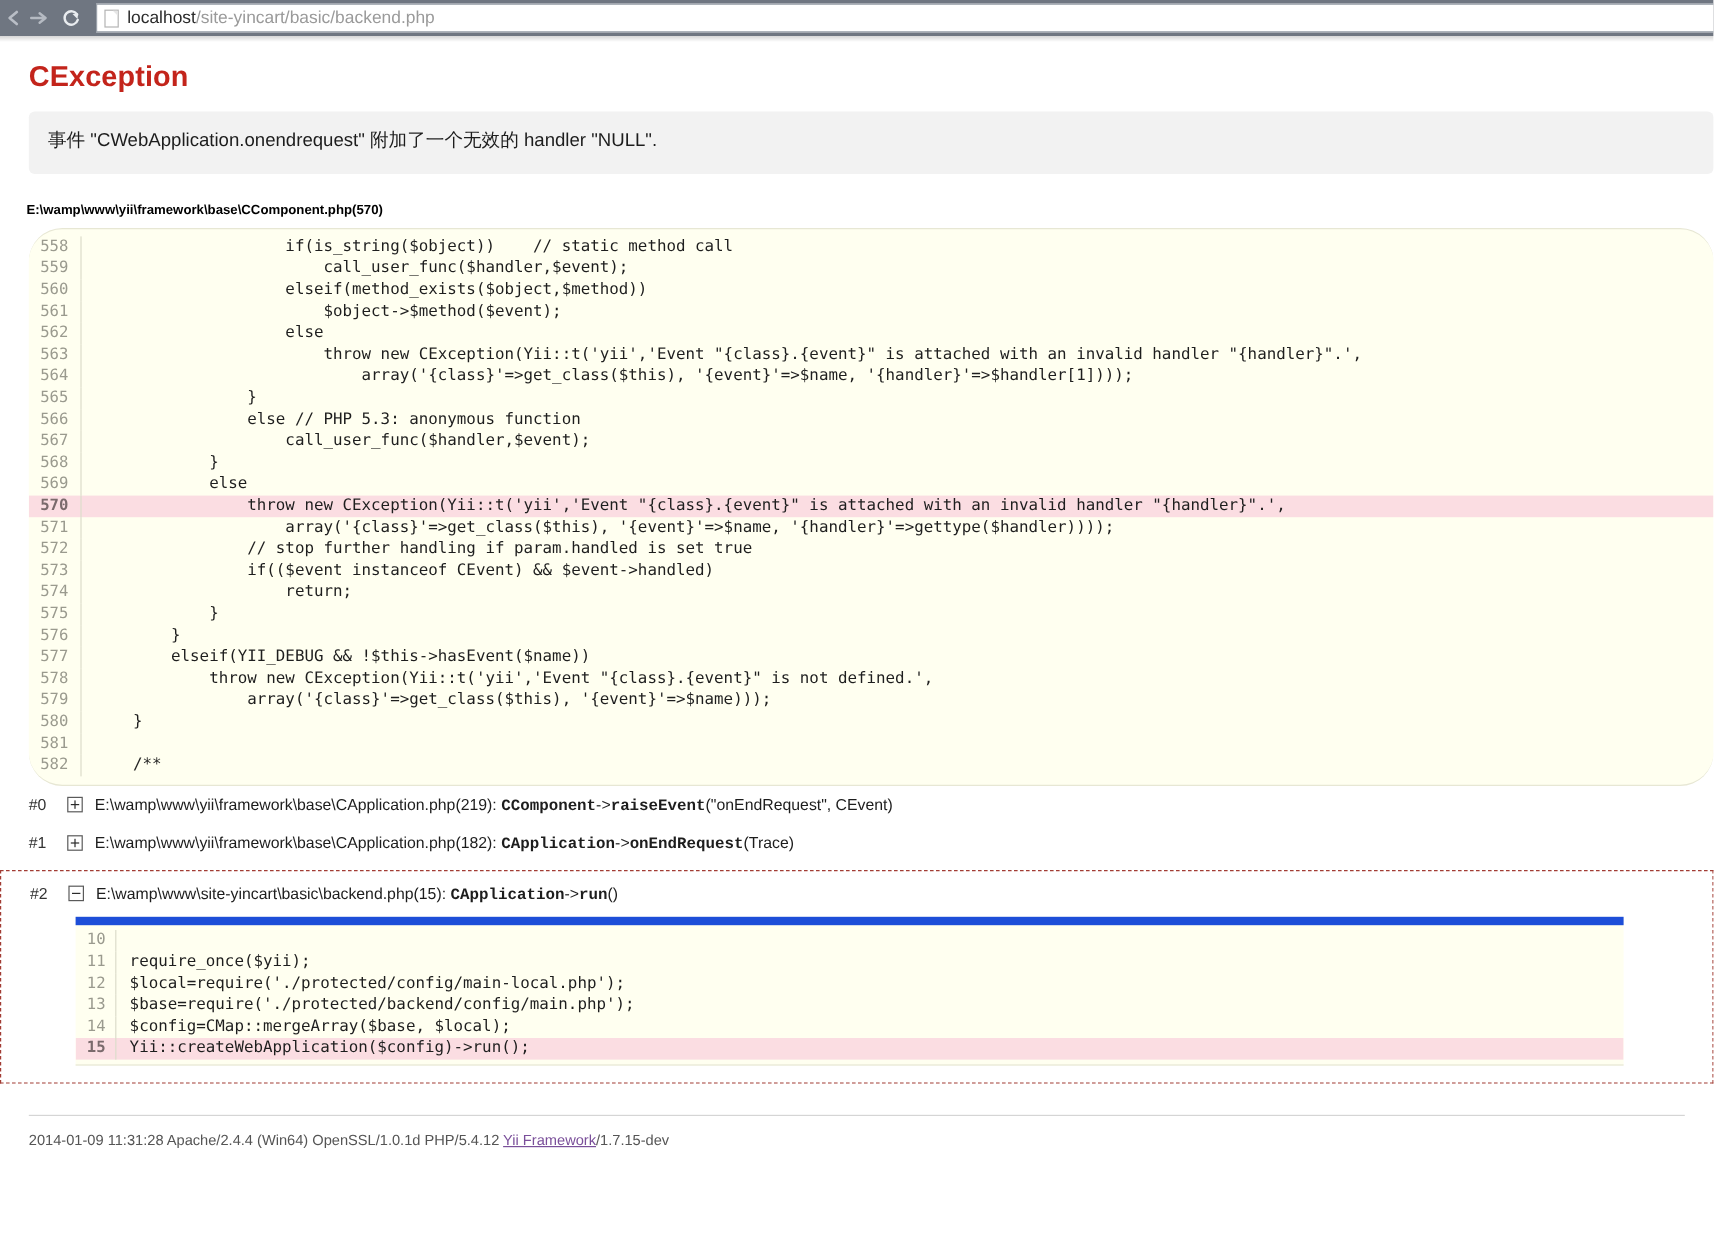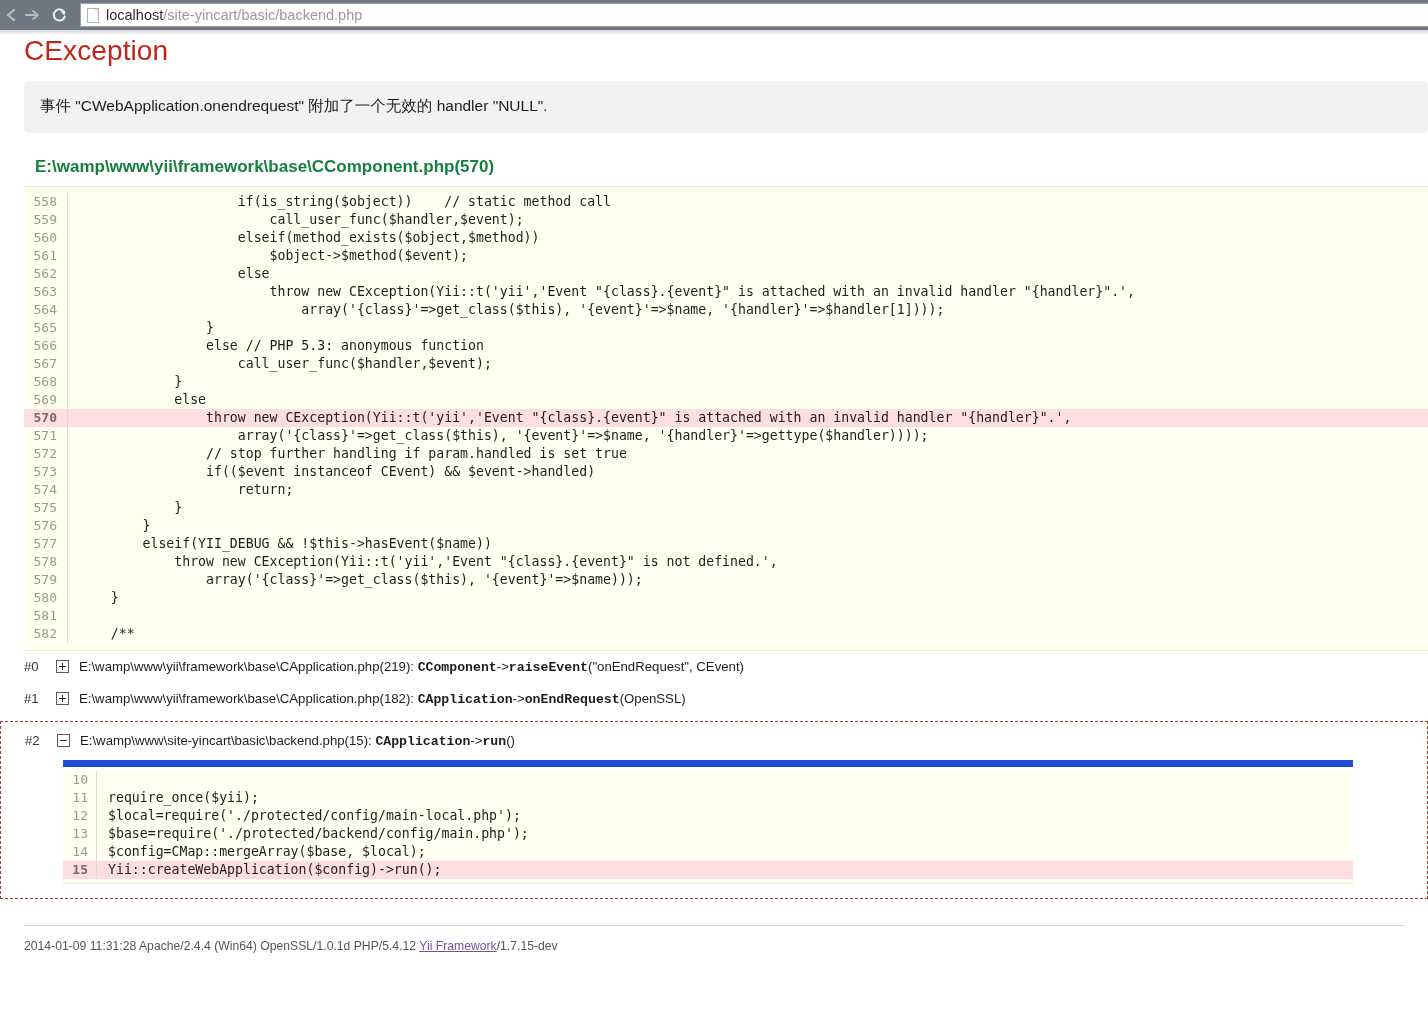--- a/index.html
+++ b/index.html
@@ -64,54 +64,55 @@
     height: 5px;
     background: linear-gradient(to bottom, rgba(0,0,0,0.16), rgba(0,0,0,0));
   }
 
   
   .page {
     padding: 0;
   }
   h1.err-title {
     color: #c3241b;
-    font-size: 28px;
-    font-weight: normal;
-    margin: 0 0 14px 24px;
+    font-size: 24px;
+    font-weight: bold;
+    margin: 16px 0 14px 24px;
     letter-spacing: 0.1px;
   }
   .message {
     background: #f2f2f2;
     border-radius: 5px;
     margin: 0 0 0 24px;
     padding: 14px 16px 15px 16px;
     font-size: 15.5px;
     color: #1d1d1d;
     min-height: 52px;
     line-height: 1.4;
   }
   .source-path {
-    font-size: 17px;
+    font-size: 11px;
     font-weight: bold;
-    color: #15803d;
-    margin: 24px 0 9px 35px;
+    color: #000000;
+    margin: 24px 0 9px 22px;
   }
 
   
   .code-block {
     background: #fffff0;
     border-top: 1px solid #e7e7d4;
     border-bottom: 1px solid #e7e7d4;
     margin-left: 24px;
     font-family: "DejaVu Sans Mono", monospace;
     font-size: 13.2px;
     line-height: 18px;
     padding: 6px 0 7px 0;
     overflow: hidden;
     white-space: nowrap;
+    border-radius: 28px;
   }
   .code-line {
     display: flex;
     height: 18px;
     align-items: center;
   }
   .code-line.hl { background: #fbdde2; }
   .code-line.hl .ln { color: #7a6a6c; font-weight: bold; }
   .ln {
     width: 44px;
@@ -357,21 +358,21 @@
 
   <div id="trace-list">
       <div class="trace-row">
         <span class="trace-num">#0</span>
         <span class="toggle plus"></span>
         <span class="trace-text"><span>E:\wamp\www\yii\framework\base\CApplication.php(219): </span><b>CComponent</b><span>-&gt;</span><b>raiseEvent</b><span>("onEndRequest", CEvent)</span></span>
       </div>
       <div class="trace-row">
         <span class="trace-num">#1</span>
         <span class="toggle plus"></span>
-        <span class="trace-text"><span>E:\wamp\www\yii\framework\base\CApplication.php(182): </span><b>CApplication</b><span>-&gt;</span><b>onEndRequest</b><span>(OpenSSL)</span></span>
+        <span class="trace-text"><span>E:\wamp\www\yii\framework\base\CApplication.php(182): </span><b>CApplication</b><span>-&gt;</span><b>onEndRequest</b><span>(Trace)</span></span>
       </div>
       <div class="trace-group-active">
         <div class="trace-row">
           <span class="trace-num">#2</span>
           <span class="toggle"></span>
           <span class="trace-text"><span>E:\wamp\www\site-yincart\basic\backend.php(15): </span><b>CApplication</b><span>-&gt;</span><b>run</b><span>()</span></span>
         </div>
         <div class="inner-code">
           <div class="code-line">
             <span class="ln">10</span>

